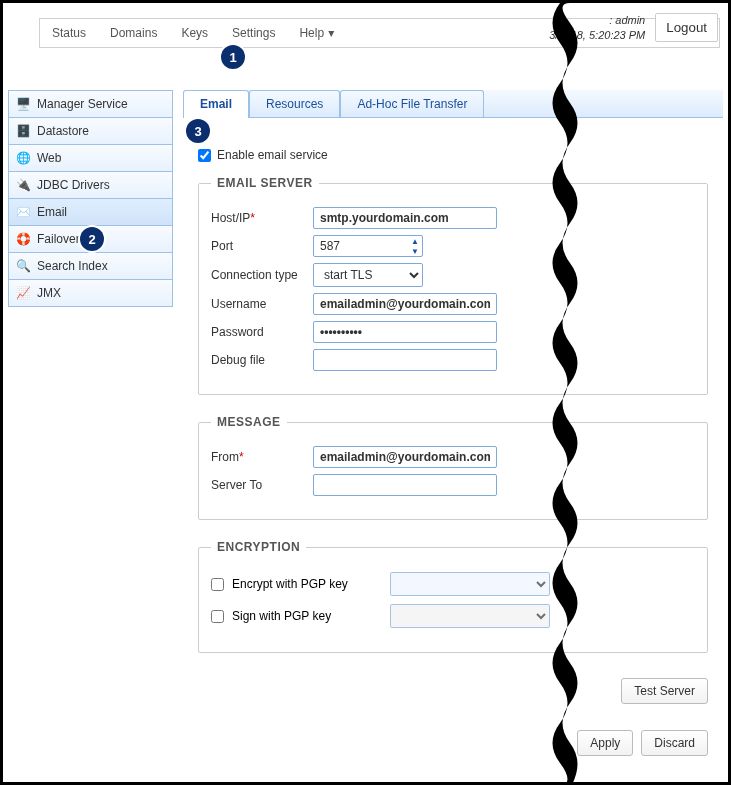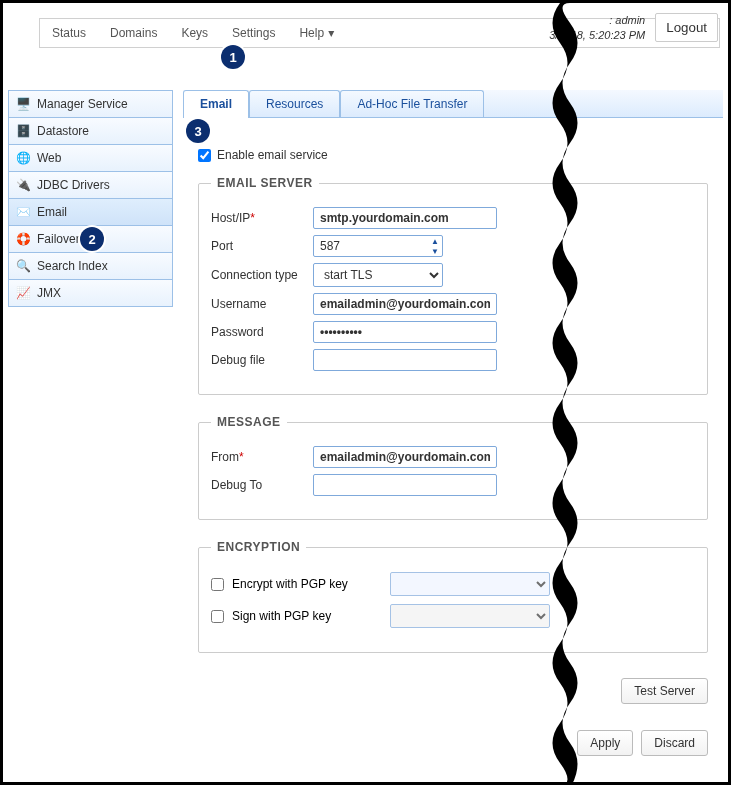--- a/index.html
+++ b/index.html
@@ -160,21 +160,21 @@
   .req { color: #c00; }
   .fld {
     border:1px solid #7fa9db;
     border-radius:2px;
     padding:3px 6px;
     background:#fff;
     font: inherit;
     color:#333;
   }
   .fld.w200 { width:184px;font-weight:bold; }
-  .fld.w110 { width:130px; }
+  .fld.w110 { width:110px; }
   select.fld { background:#fff; }
   .spin-wrap { position:relative; display:inline-block; }
   .spin-btns {
     position:absolute; right:1px; top:1px; bottom:1px;
     width:14px; display:flex; flex-direction:column;
   }
   .spin-btns span {
     flex:1; display:flex; align-items:center; justify-content:center;
     font-size:8px; color:#1a4f9c; cursor:pointer;
   }
@@ -340,21 +340,21 @@
         </div>
       </fieldset>
 
       <fieldset class="grp">
         <legend>MESSAGE</legend>
         <div class="form-row">
           <label class="lbl"><span>From</span><span class="req">*</span></label>
           <input class="fld w200" type="text" value="emailadmin@yourdomain.com" style="">
         </div>
         <div class="form-row">
-          <label class="lbl">Debug To</label>
+          <label class="lbl">Server To</label>
           <input class="fld w200" type="text" value="" style="">
         </div>
       </fieldset>
 
       <fieldset class="grp">
         <legend>ENCRYPTION</legend>
         <div class="chk-row">
           <input type="checkbox" style="">
           <span style="width:150px;">Encrypt with PGP key</span>
           <select class="fld" style="width:160px;background:#eef5ff" disabled=""></select>

